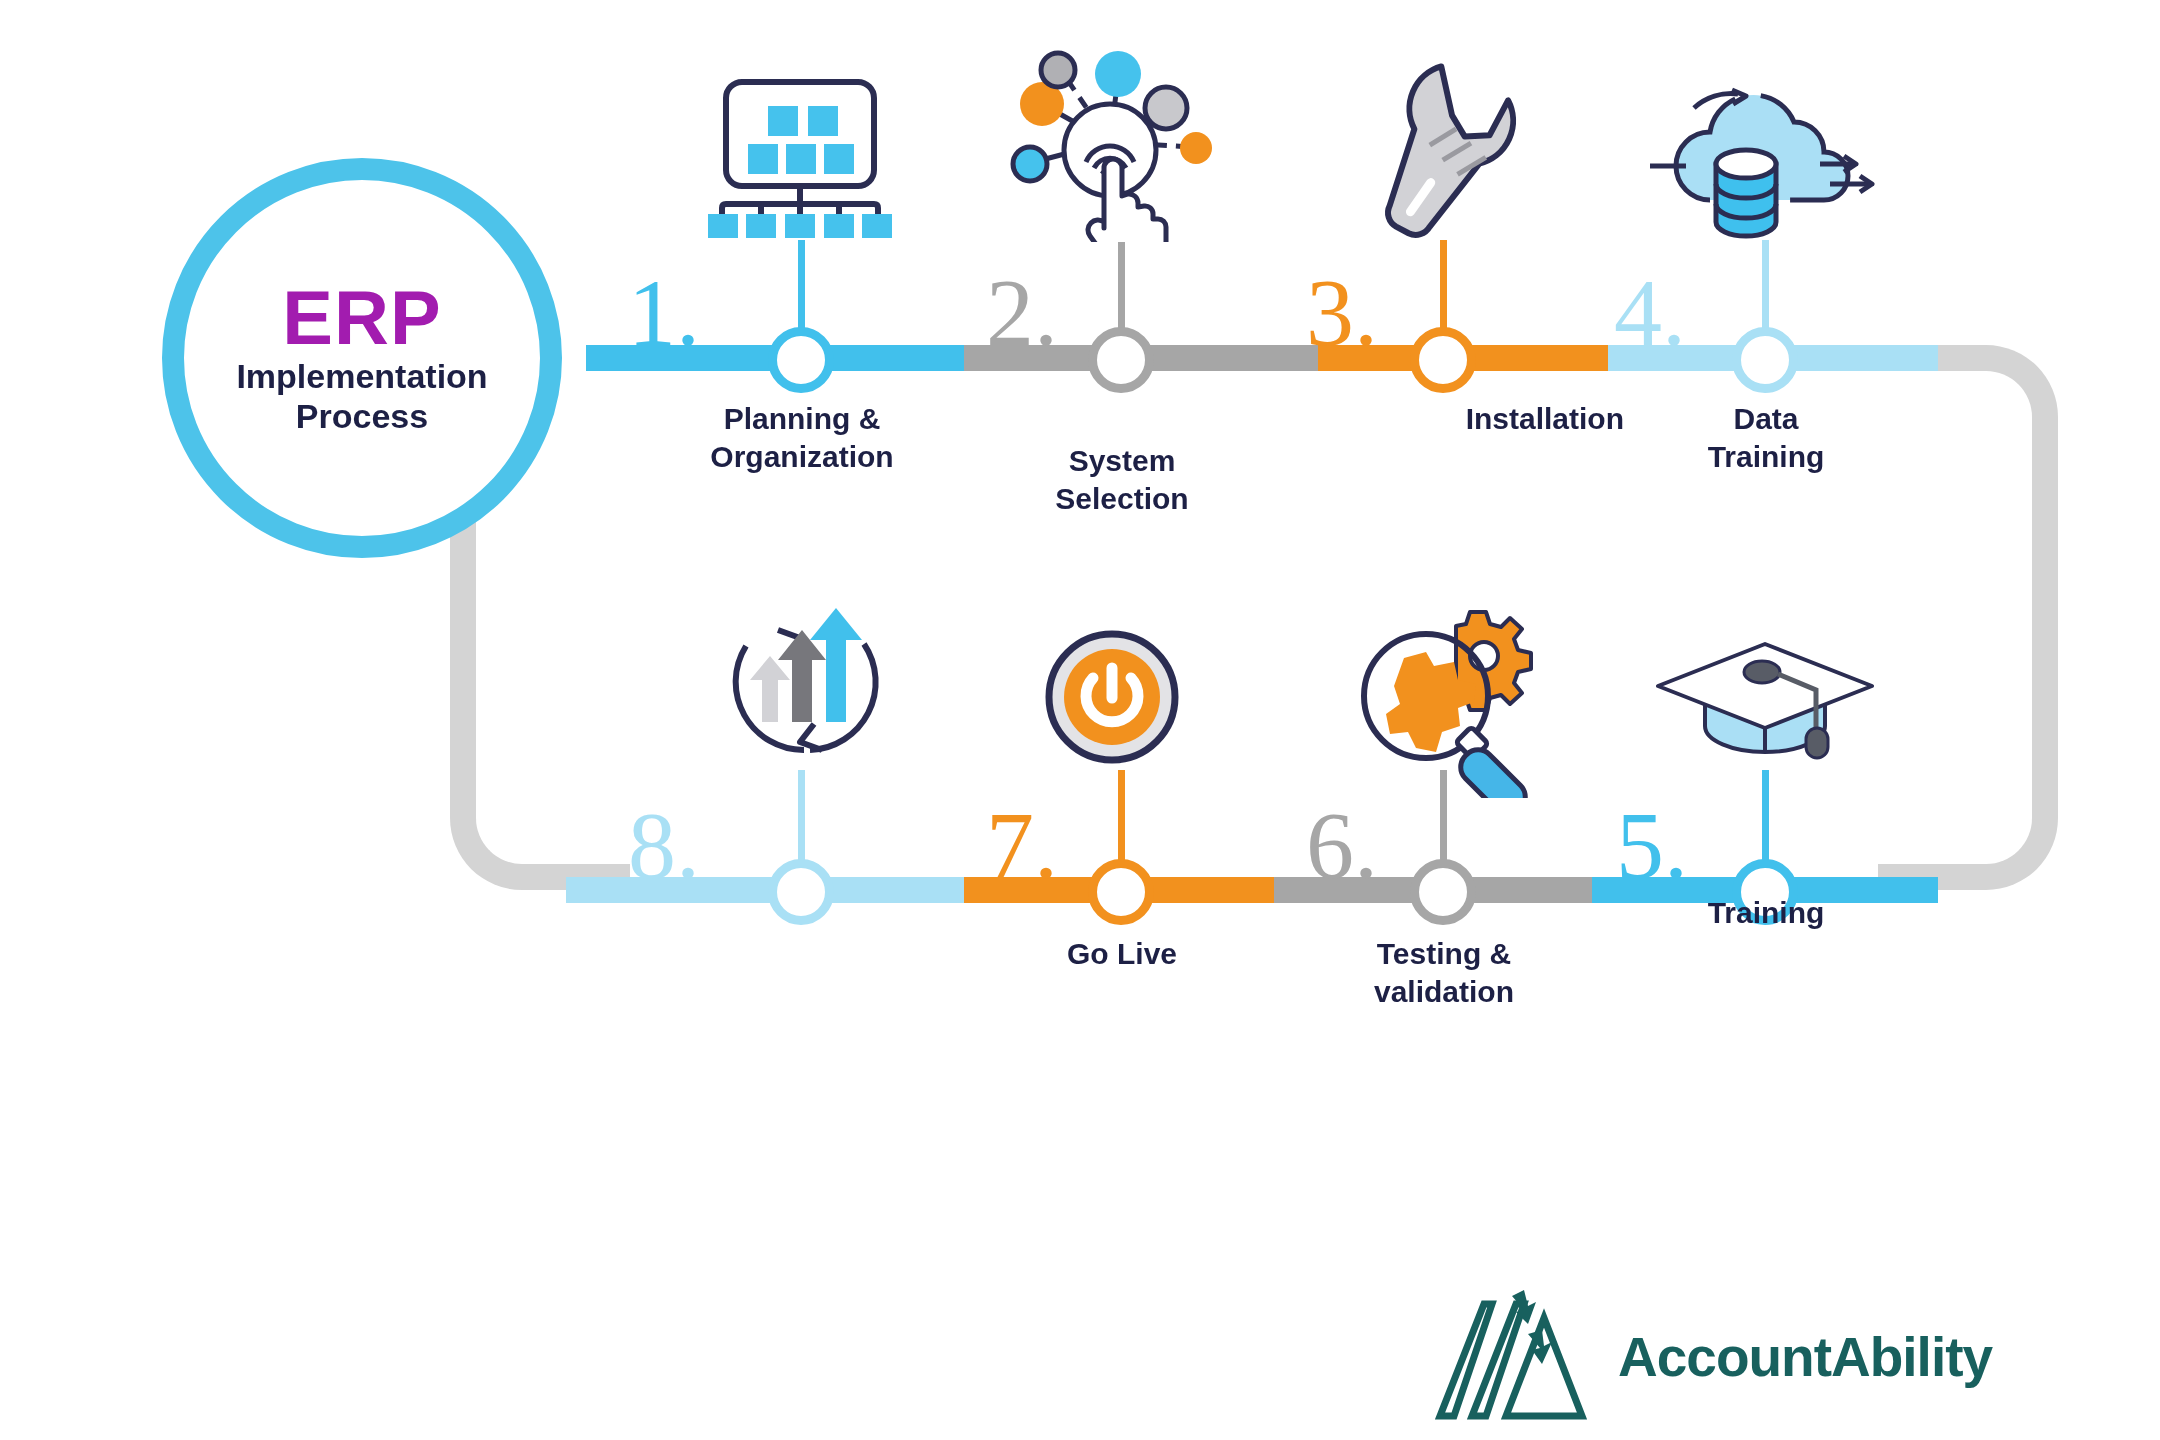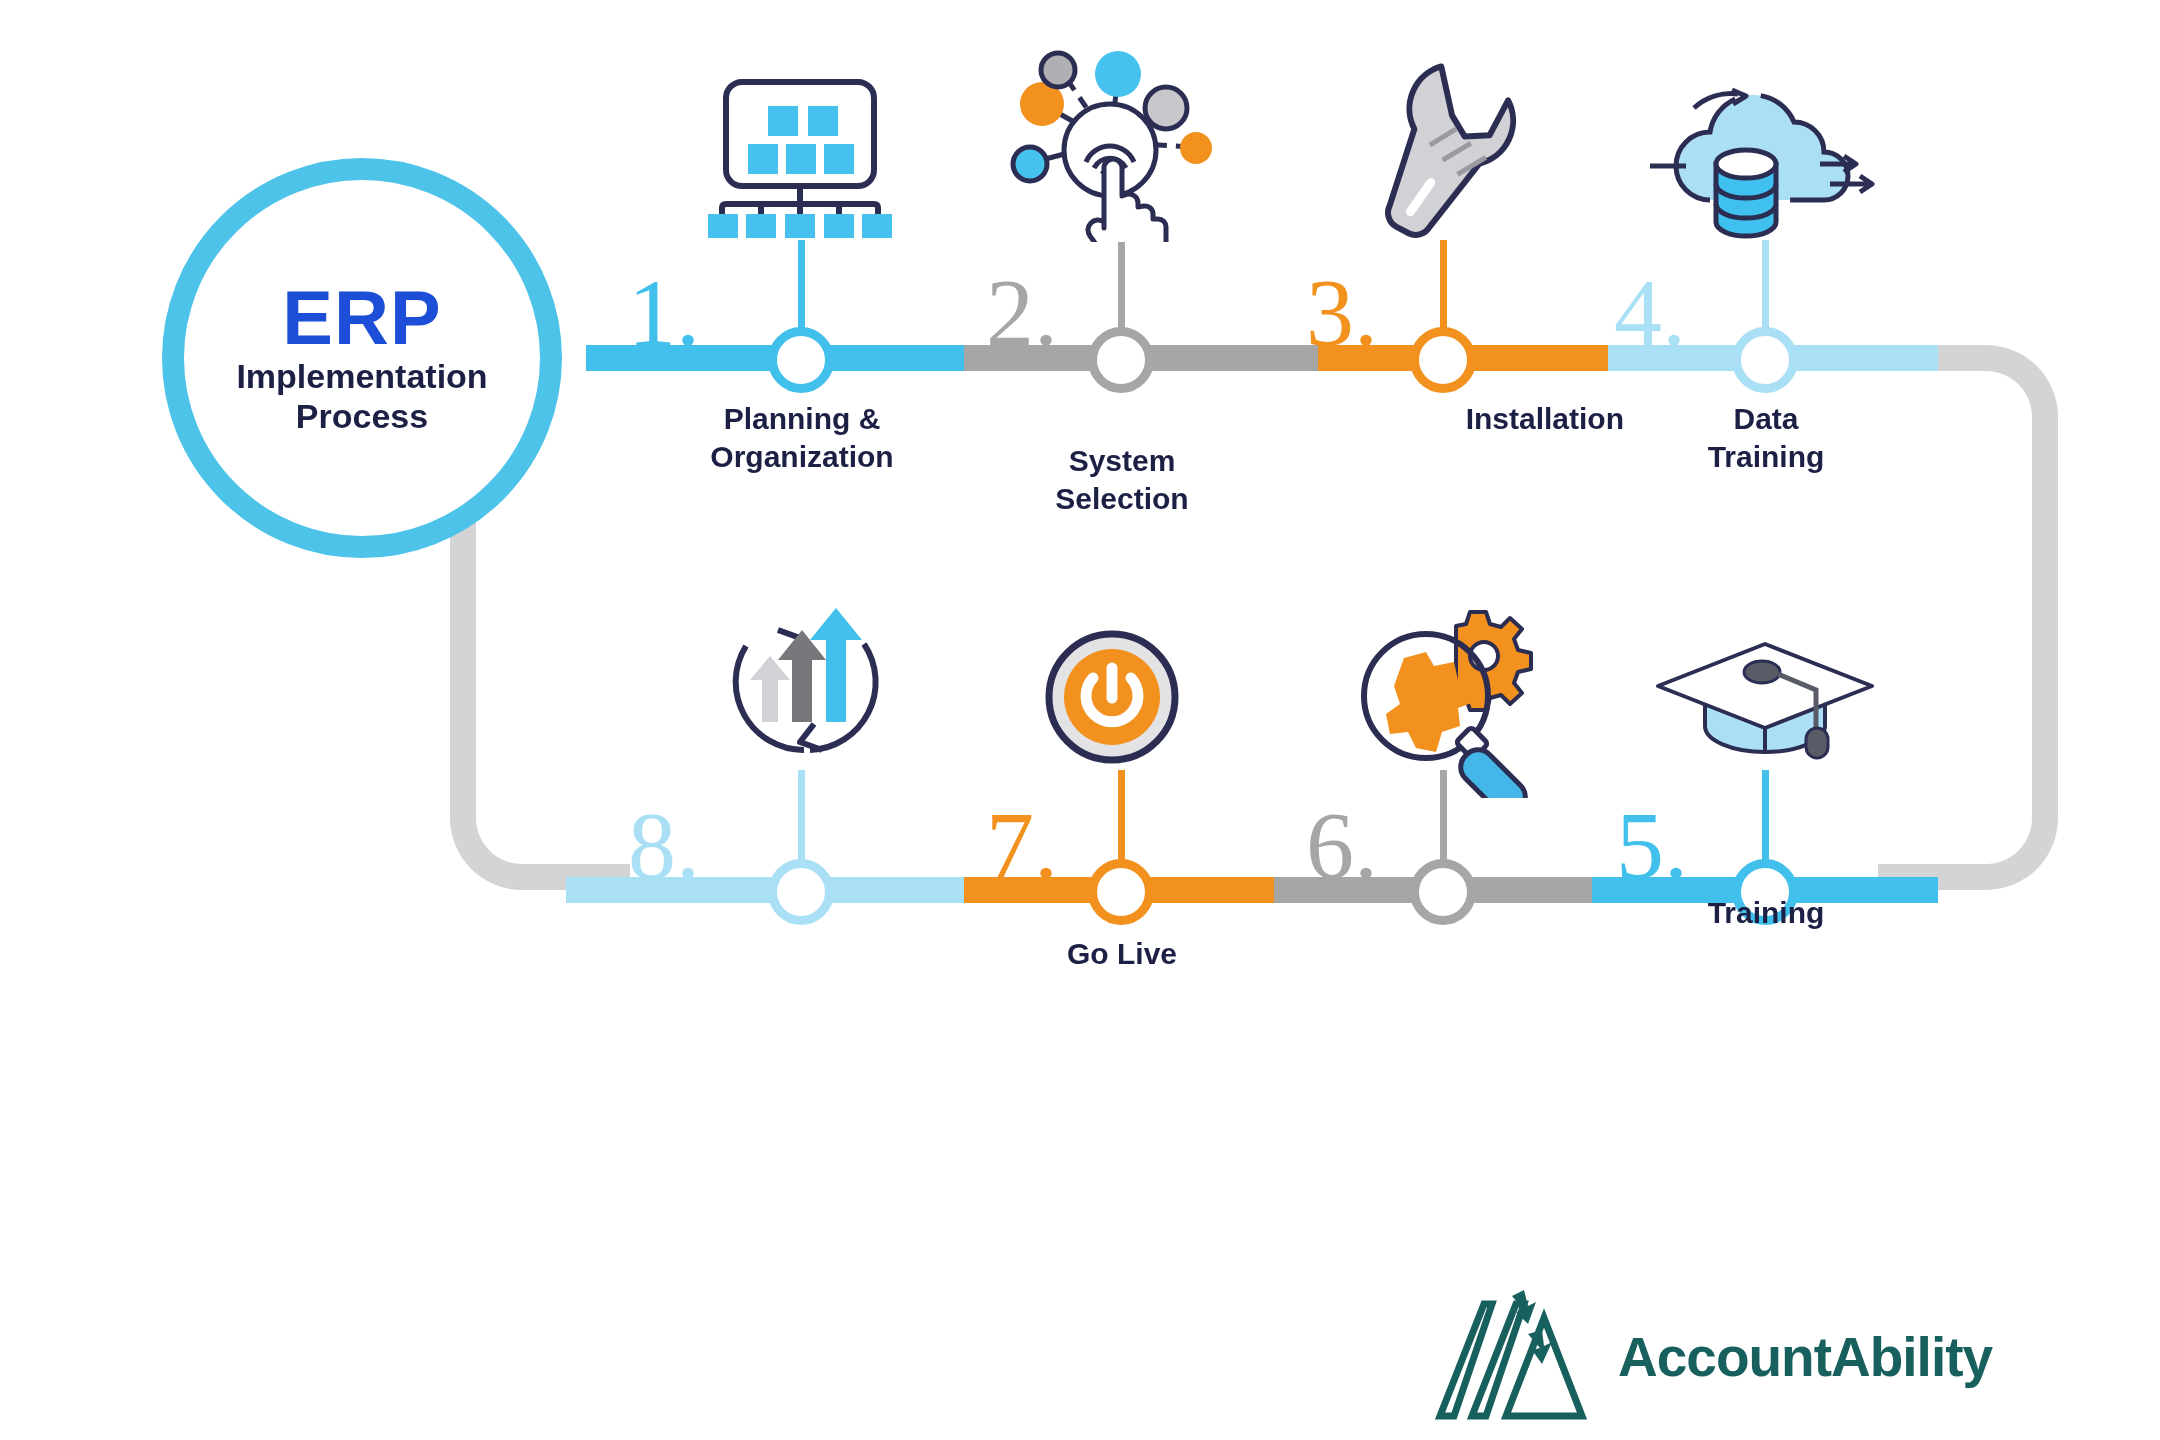--- a/index.html
+++ b/index.html
@@ -34,21 +34,21 @@
     border: 22px solid #4dc3ea;
     background: #ffffff;
     box-sizing: border-box;
     display: flex;
     flex-direction: column;
     align-items: center;
     justify-content: center;
     z-index: 40;
   }
   .hub-title {
-    color: #1d4ed8;
+    color: #a21caf;
     font-size: 76px;
     font-weight: bold;
     letter-spacing: 1px;
     line-height: 1;
     margin-bottom: 0;
   }
   .hub-sub {
     color: #1d2045;
     font-size: 34px;
     font-weight: bold;
@@ -296,20 +296,24 @@
       <path d="M115 14 L222 56 L115 98 L8 56 z" fill="#ffffff" stroke="#2b2d52" stroke-width="4" stroke-linejoin="round"></path>
       <ellipse cx="112" cy="42" rx="18" ry="11" fill="#585c66" stroke="#2b2d52" stroke-width="3"></ellipse>
       <path d="M128 44 L166 60 L166 100" fill="none" stroke="#585c66" stroke-width="5"></path>
       <rect x="156" y="98" width="22" height="30" rx="11" fill="#585c66" stroke="#2b2d52" stroke-width="3"></rect>
     </svg>
   </div>
 
   <div class="num" style="left:1306px; top:798px; color:#a6a6a6;">6.</div>
   <div class="stem" style="left:1440px; top:770px; height:122px; background:#a6a6a6;"></div>
   <div class="node" style="left:1410px; top:859px; border:9px solid #a6a6a6;"></div>
+  <div class="caption" style="left:1294px; top:935px;">
+    <div>Testing &amp;</div>
+    <div>validation</div>
+  </div>
 
   <div class="icon" style="left:1352px; top:608px;">
     <svg width="200" height="190" viewBox="0 0 200 190">
       <path d="M104 18 l10 -2 4 -12 16 0 4 12 11 3 9 -9 12 11 -8 10 4 11 13 3 0 16
                -13 3 -4 11 8 10 -12 11 -9 -9 -11 3 -4 12 -16 0 -4 -12 -10 -2 z" fill="#f2911e" stroke="#2b2d52" stroke-width="4" stroke-linejoin="round"></path>
       <circle cx="132" cy="48" r="14" fill="#ffffff" stroke="#2b2d52" stroke-width="4"></circle>
       <path d="M52 50 l22 -6 8 14 20 -4 4 18 18 4 -2 18 -16 6 2 18 -18 6 -6 20
                -20 -4 -8 -16 -18 2 -4 -20 14 -10 -6 -18 z" fill="#f2911e"></path>
       <circle cx="74" cy="88" r="62" fill="none" stroke="#2b2d52" stroke-width="6"></circle>
       <rect x="108" y="124" width="24" height="22" rx="4" transform="rotate(45 120 135)" fill="#ffffff" stroke="#2b2d52" stroke-width="5"></rect>

